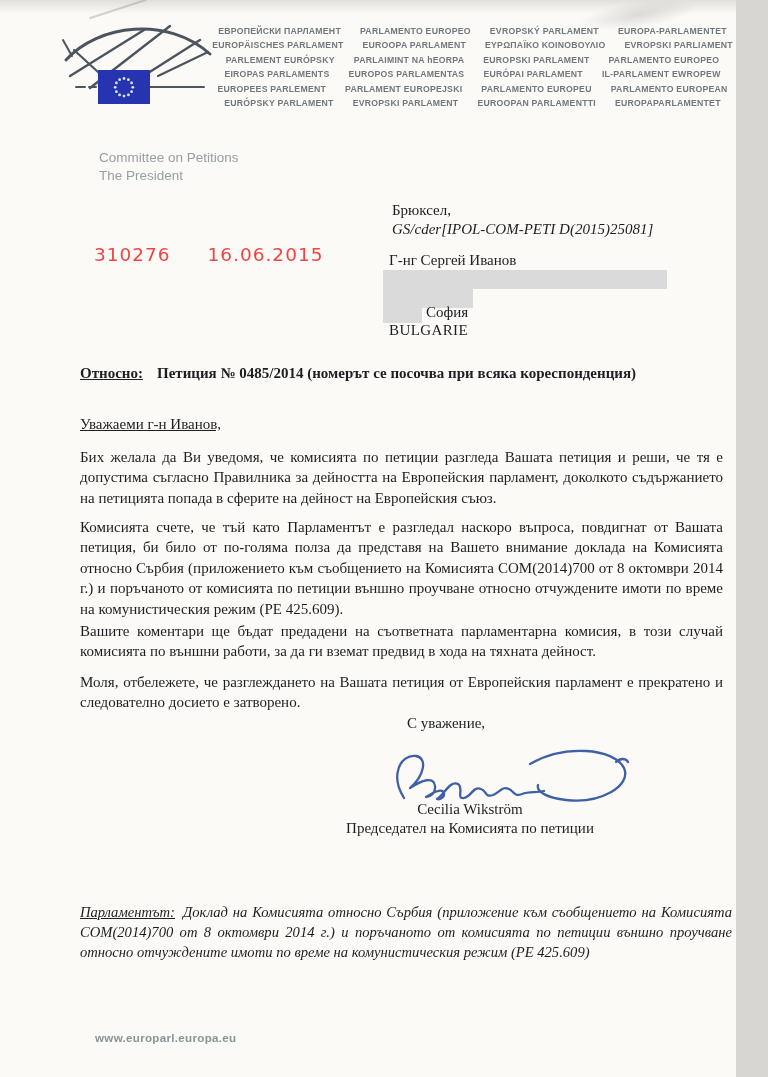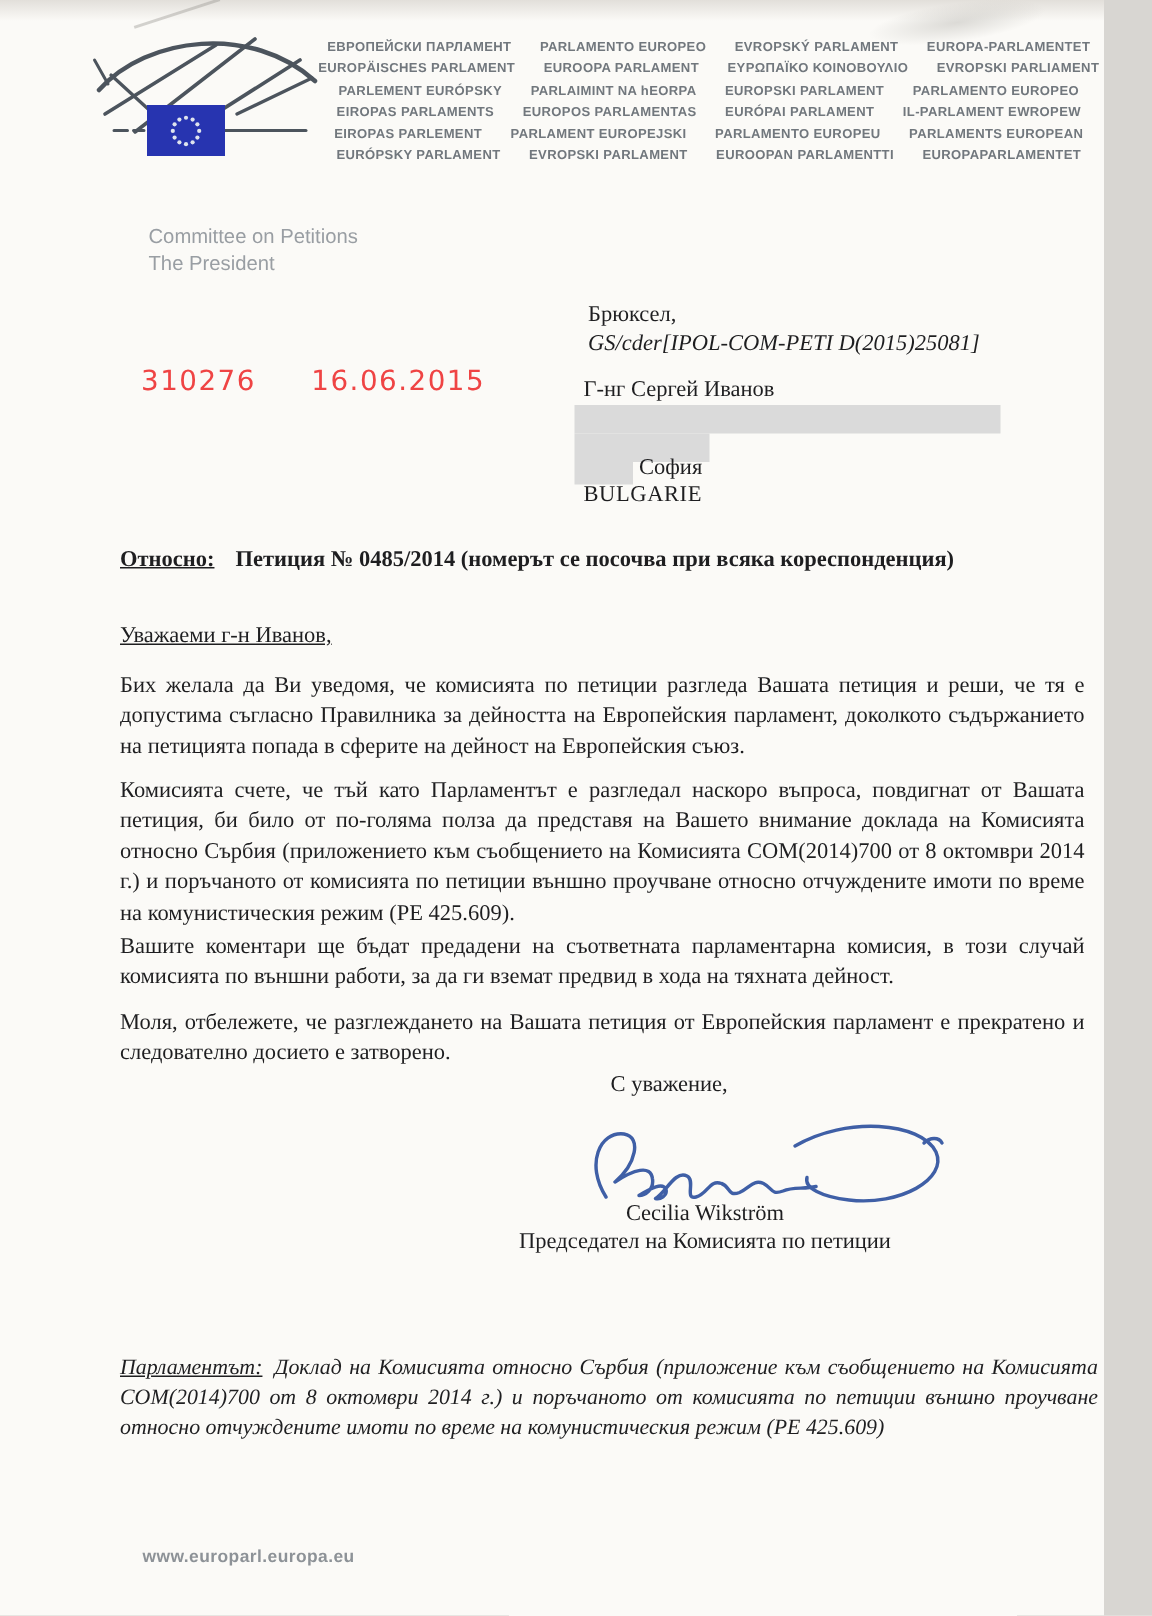--- a/index.html
+++ b/index.html
@@ -130,24 +130,24 @@
       <span>EUROPSKI PARLAMENT</span>
       <span>PARLAMENTO EUROPEO</span>
     </div>
     <div class="lang-row">
       <span>EIROPAS PARLAMENTS</span>
       <span>EUROPOS PARLAMENTAS</span>
       <span>EURÓPAI PARLAMENT</span>
       <span>IL-PARLAMENT EWROPEW</span>
     </div>
     <div class="lang-row">
-      <span>EIROPAS PARLEMENT</span>
+      <span>EUROPEES PARLEMENT</span>
       <span>PARLAMENT EUROPEJSKI</span>
       <span>PARLAMENTO EUROPEU</span>
-      <span>PARLAMENTS EUROPEAN</span>
+      <span>PARLAMENTO EUROPEAN</span>
     </div>
     <div class="lang-row">
       <span>EURÓPSKY PARLAMENT</span>
       <span>EVROPSKI PARLAMENT</span>
       <span>EUROOPAN PARLAMENTTI</span>
       <span>EUROPAPARLAMENTET</span>
     </div>
   </div>
 
   <div class="sender">

